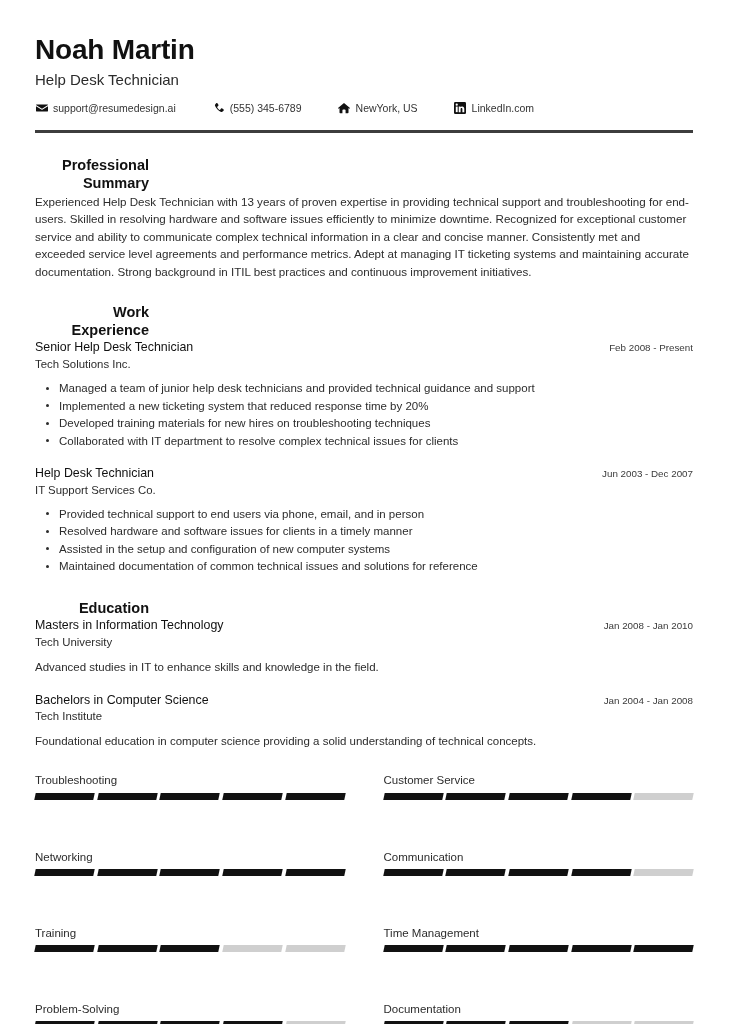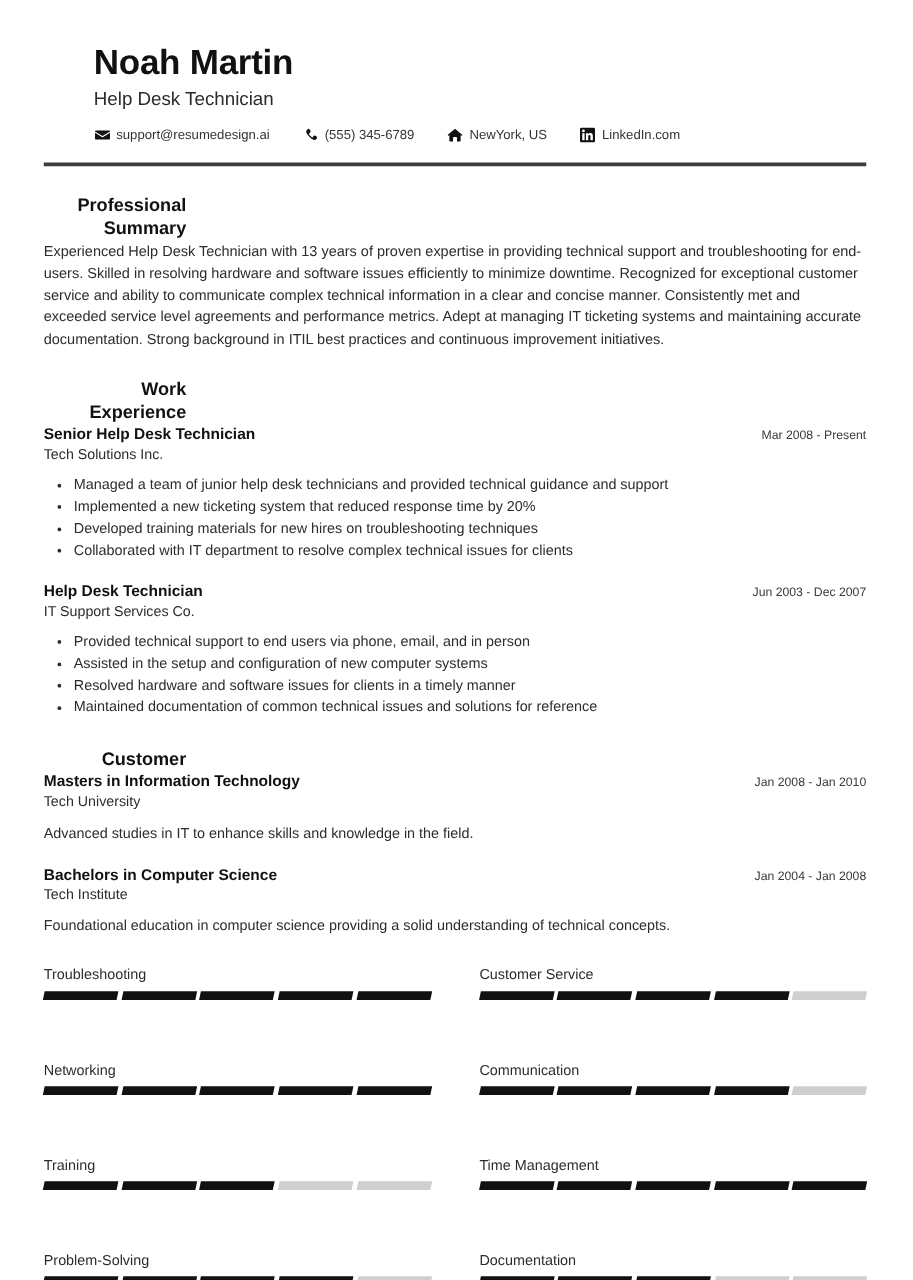--- a/index.html
+++ b/index.html
@@ -7,40 +7,40 @@
     width: 730px;
     height: 1024px;
     background: #ffffff;
     font-family: "Liberation Sans", sans-serif;
     color: #1a1a1a;
     overflow: hidden;
   }
   .page { width: 730px; height: 1024px; position: relative; padding: 0; }
 
   
-  .header { padding: 34px 37px 0 35px; margin-left: 40px; }
+  .header { padding: 34px 37px 0 35px; }
   .name {
     font-size: 28px;
     font-weight: bold;
     letter-spacing: -0.2px;
     color: #111111;
     line-height: 1.12;
   }
   .jobtitle {
     font-size: 15px;
     font-weight: normal;
     color: #2b2b2b;
     margin-top: 6px;
     line-height: 1.2;
   }
   .contact-row {
     display: flex;
     align-items: flex-end;
     margin-top: 12px;
-    gap: 4px;
+    gap: 14px;
     flex-wrap: nowrap;
   }
   .contact-item {
     display: flex;
     align-items: center;
     font-size: 10.5px;
     color: #333333;
     margin-right: 22px;
     white-space: nowrap;
   }
@@ -91,21 +91,21 @@
   
   .entry { margin-bottom: 16px; }
   .entry:last-child { margin-bottom: 0; }
   .entry-head {
     display: flex;
     justify-content: space-between;
     align-items: baseline;
   }
   .entry-title {
     font-size: 12.4px;
-    font-weight: bold;
+    font-weight: normal;
     color: #111111;
     line-height: 1.35;
   }
   .entry-date {
     font-size: 9.8px;
     color: #3a3a3a;
     white-space: nowrap;
     padding-left: 12px;
     line-height: 1.4;
   }
@@ -277,48 +277,48 @@
       <div class="summary-text">Experienced Help Desk Technician with 13 years of proven expertise in providing technical support and troubleshooting for end-users. Skilled in resolving hardware and software issues efficiently to minimize downtime. Recognized for exceptional customer service and ability to communicate complex technical information in a clear and concise manner. Consistently met and exceeded service level agreements and performance metrics. Adept at managing IT ticketing systems and maintaining accurate documentation. Strong background in ITIL best practices and continuous improvement initiatives.</div>
     </div>
   </div>
 
   <div class="section">
     <div class="sec-label">Work Experience</div>
     <div class="sec-body" id="experience-body">
         <div class="entry">
           <div class="entry-head">
             <div class="entry-title">Senior Help Desk Technician</div>
-            <div class="entry-date">Mar 2008 - Present</div>
+            <div class="entry-date">Feb 2008 - Present</div>
           </div>
           <div class="entry-org">Tech Solutions Inc.</div>
           <ul class="bullets">
             <li><span class="bdot"></span><span>Managed a team of junior help desk technicians and provided technical guidance and support</span></li>
             <li><span class="bdot"></span><span>Implemented a new ticketing system that reduced response time by 20%</span></li>
             <li><span class="bdot"></span><span>Developed training materials for new hires on troubleshooting techniques</span></li>
             <li><span class="bdot"></span><span>Collaborated with IT department to resolve complex technical issues for clients</span></li>
           </ul>
         </div>
         <div class="entry">
           <div class="entry-head">
             <div class="entry-title">Help Desk Technician</div>
             <div class="entry-date">Jun 2003 - Dec 2007</div>
           </div>
           <div class="entry-org">IT Support Services Co.</div>
           <ul class="bullets">
             <li><span class="bdot"></span><span>Provided technical support to end users via phone, email, and in person</span></li>
+            <li><span class="bdot"></span><span>Resolved hardware and software issues for clients in a timely manner</span></li>
             <li><span class="bdot"></span><span>Assisted in the setup and configuration of new computer systems</span></li>
-            <li><span class="bdot"></span><span>Resolved hardware and software issues for clients in a timely manner</span></li>
             <li><span class="bdot"></span><span>Maintained documentation of common technical issues and solutions for reference</span></li>
           </ul>
         </div>
       </div>
   </div>
 
   <div class="section">
-    <div class="sec-label">Customer</div>
+    <div class="sec-label">Education</div>
     <div class="sec-body" id="education-body">
         <div class="entry">
           <div class="entry-head">
             <div class="entry-title">Masters in Information Technology</div>
             <div class="entry-date">Jan 2008 - Jan 2010</div>
           </div>
           <div class="entry-org">Tech University</div>
           <div class="entry-desc">Advanced studies in IT to enhance skills and knowledge in the field.</div>
         </div>
         <div class="entry">

